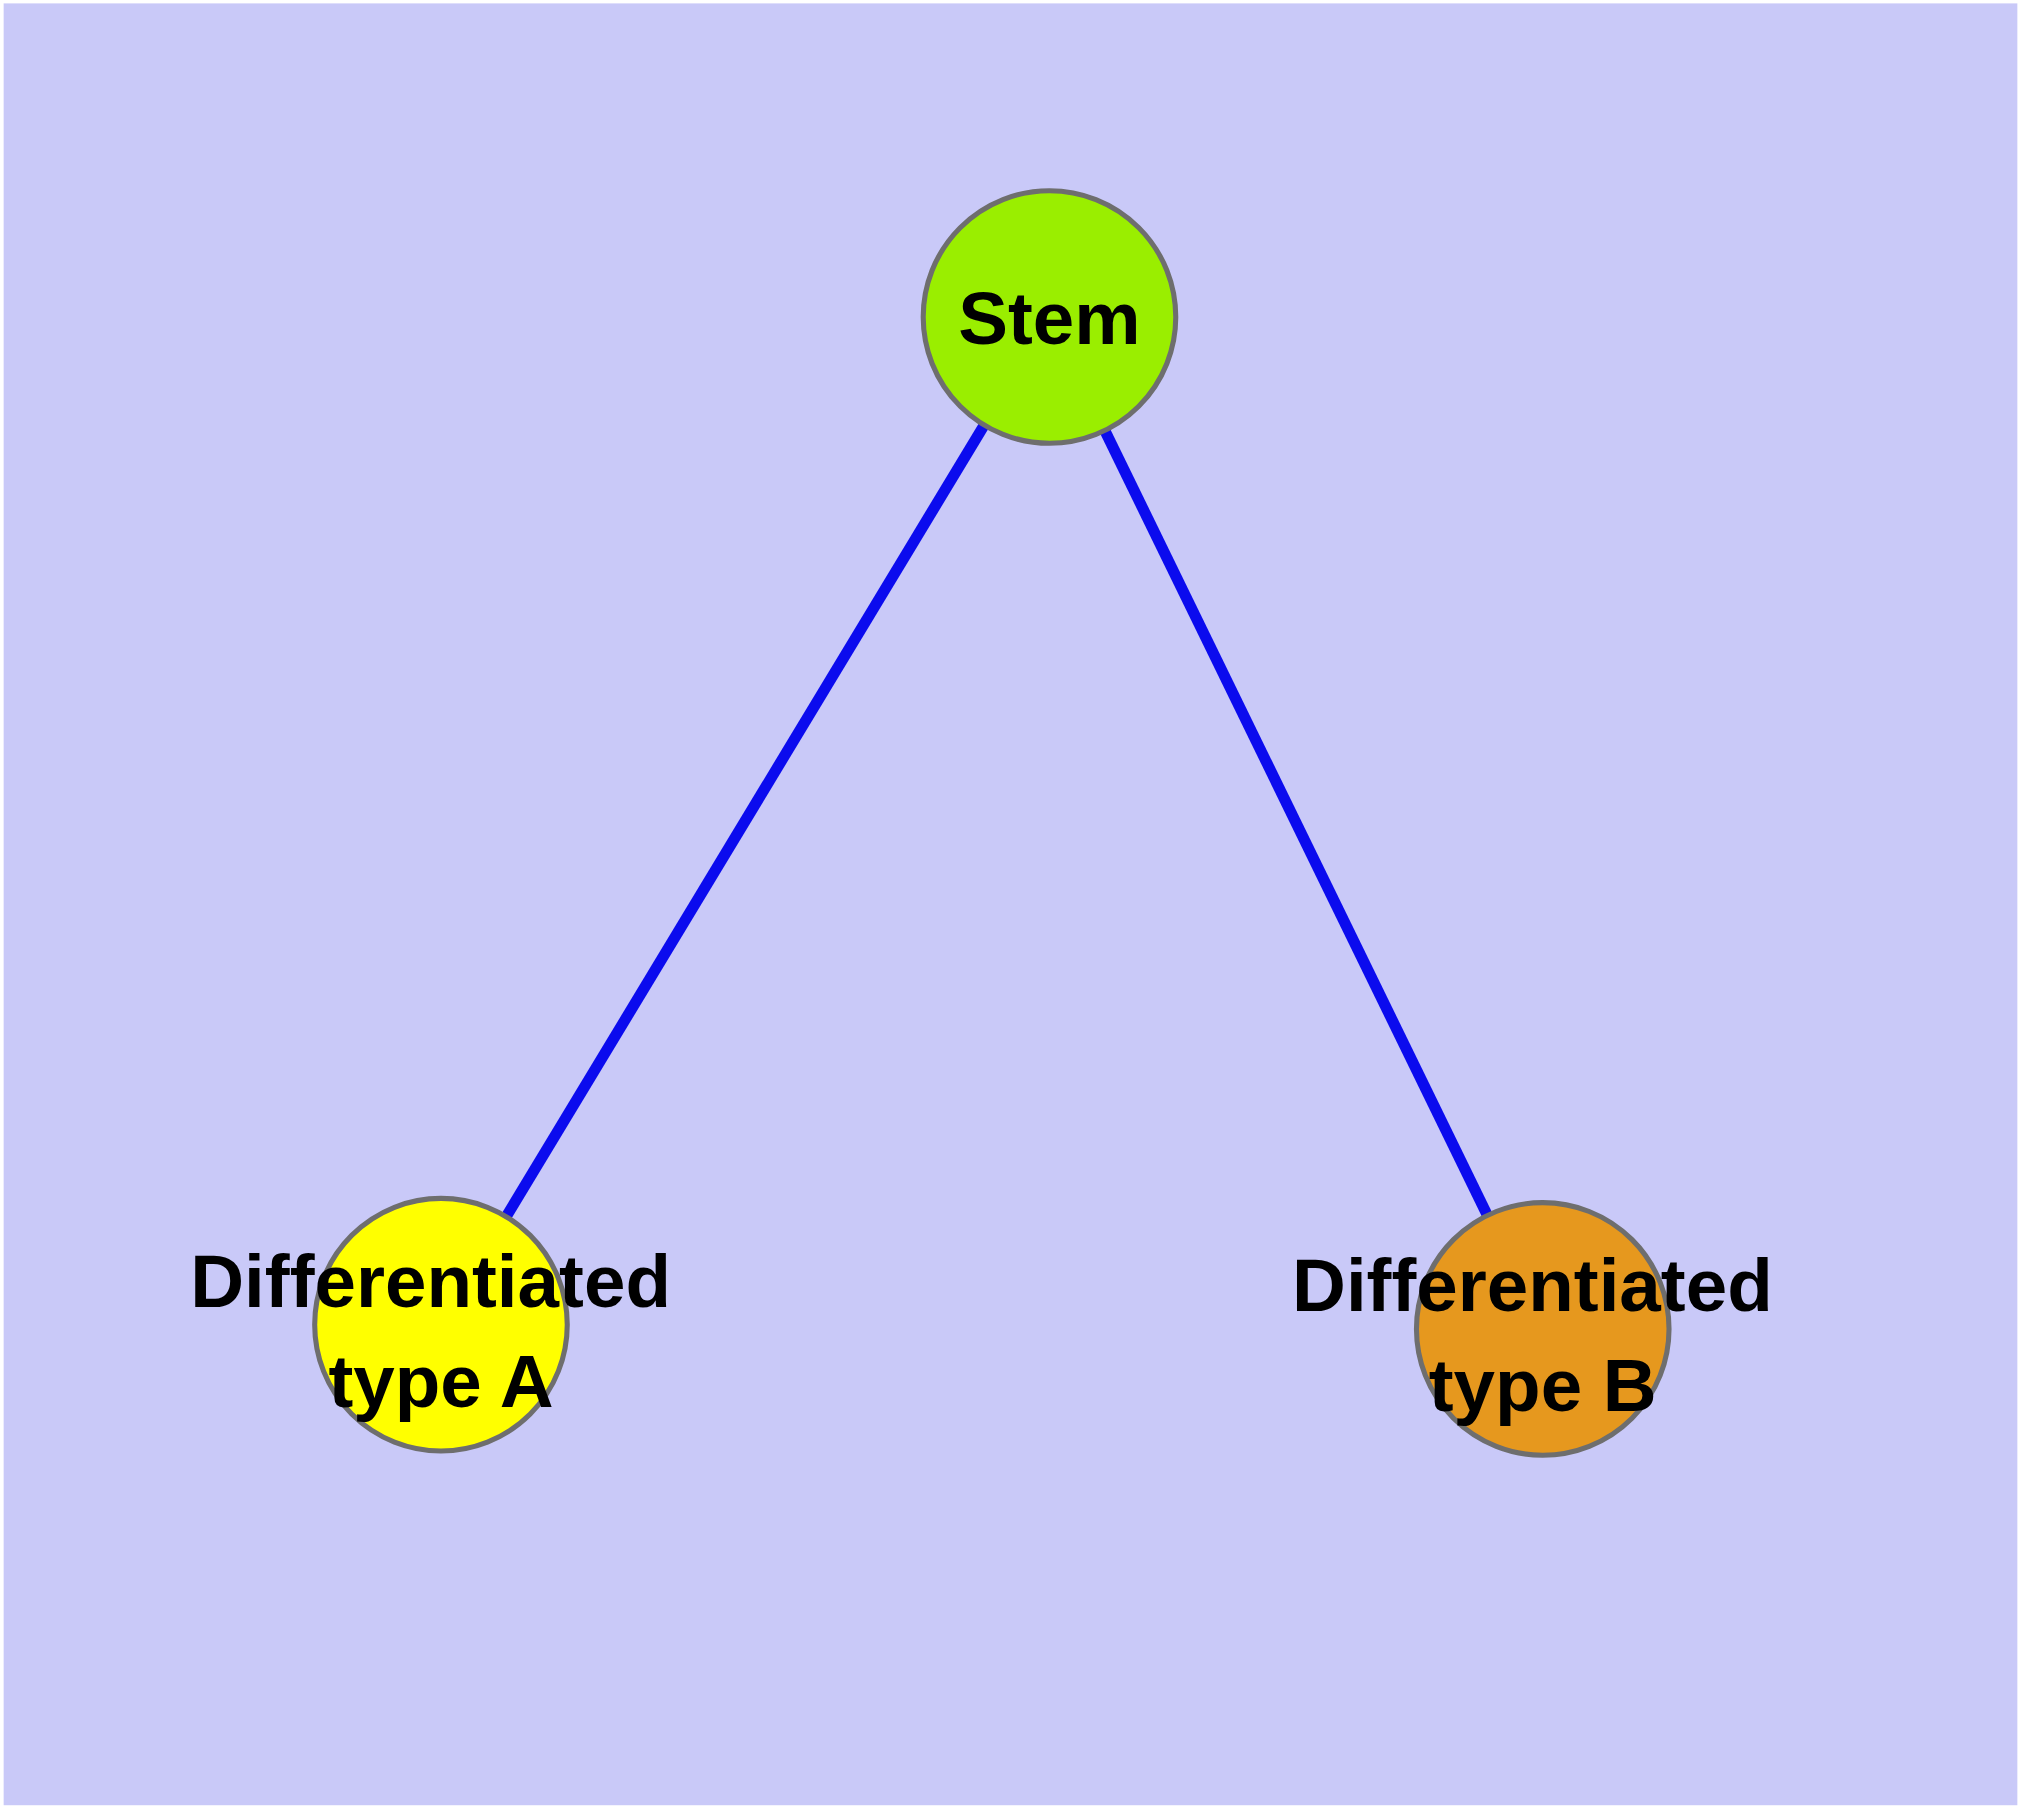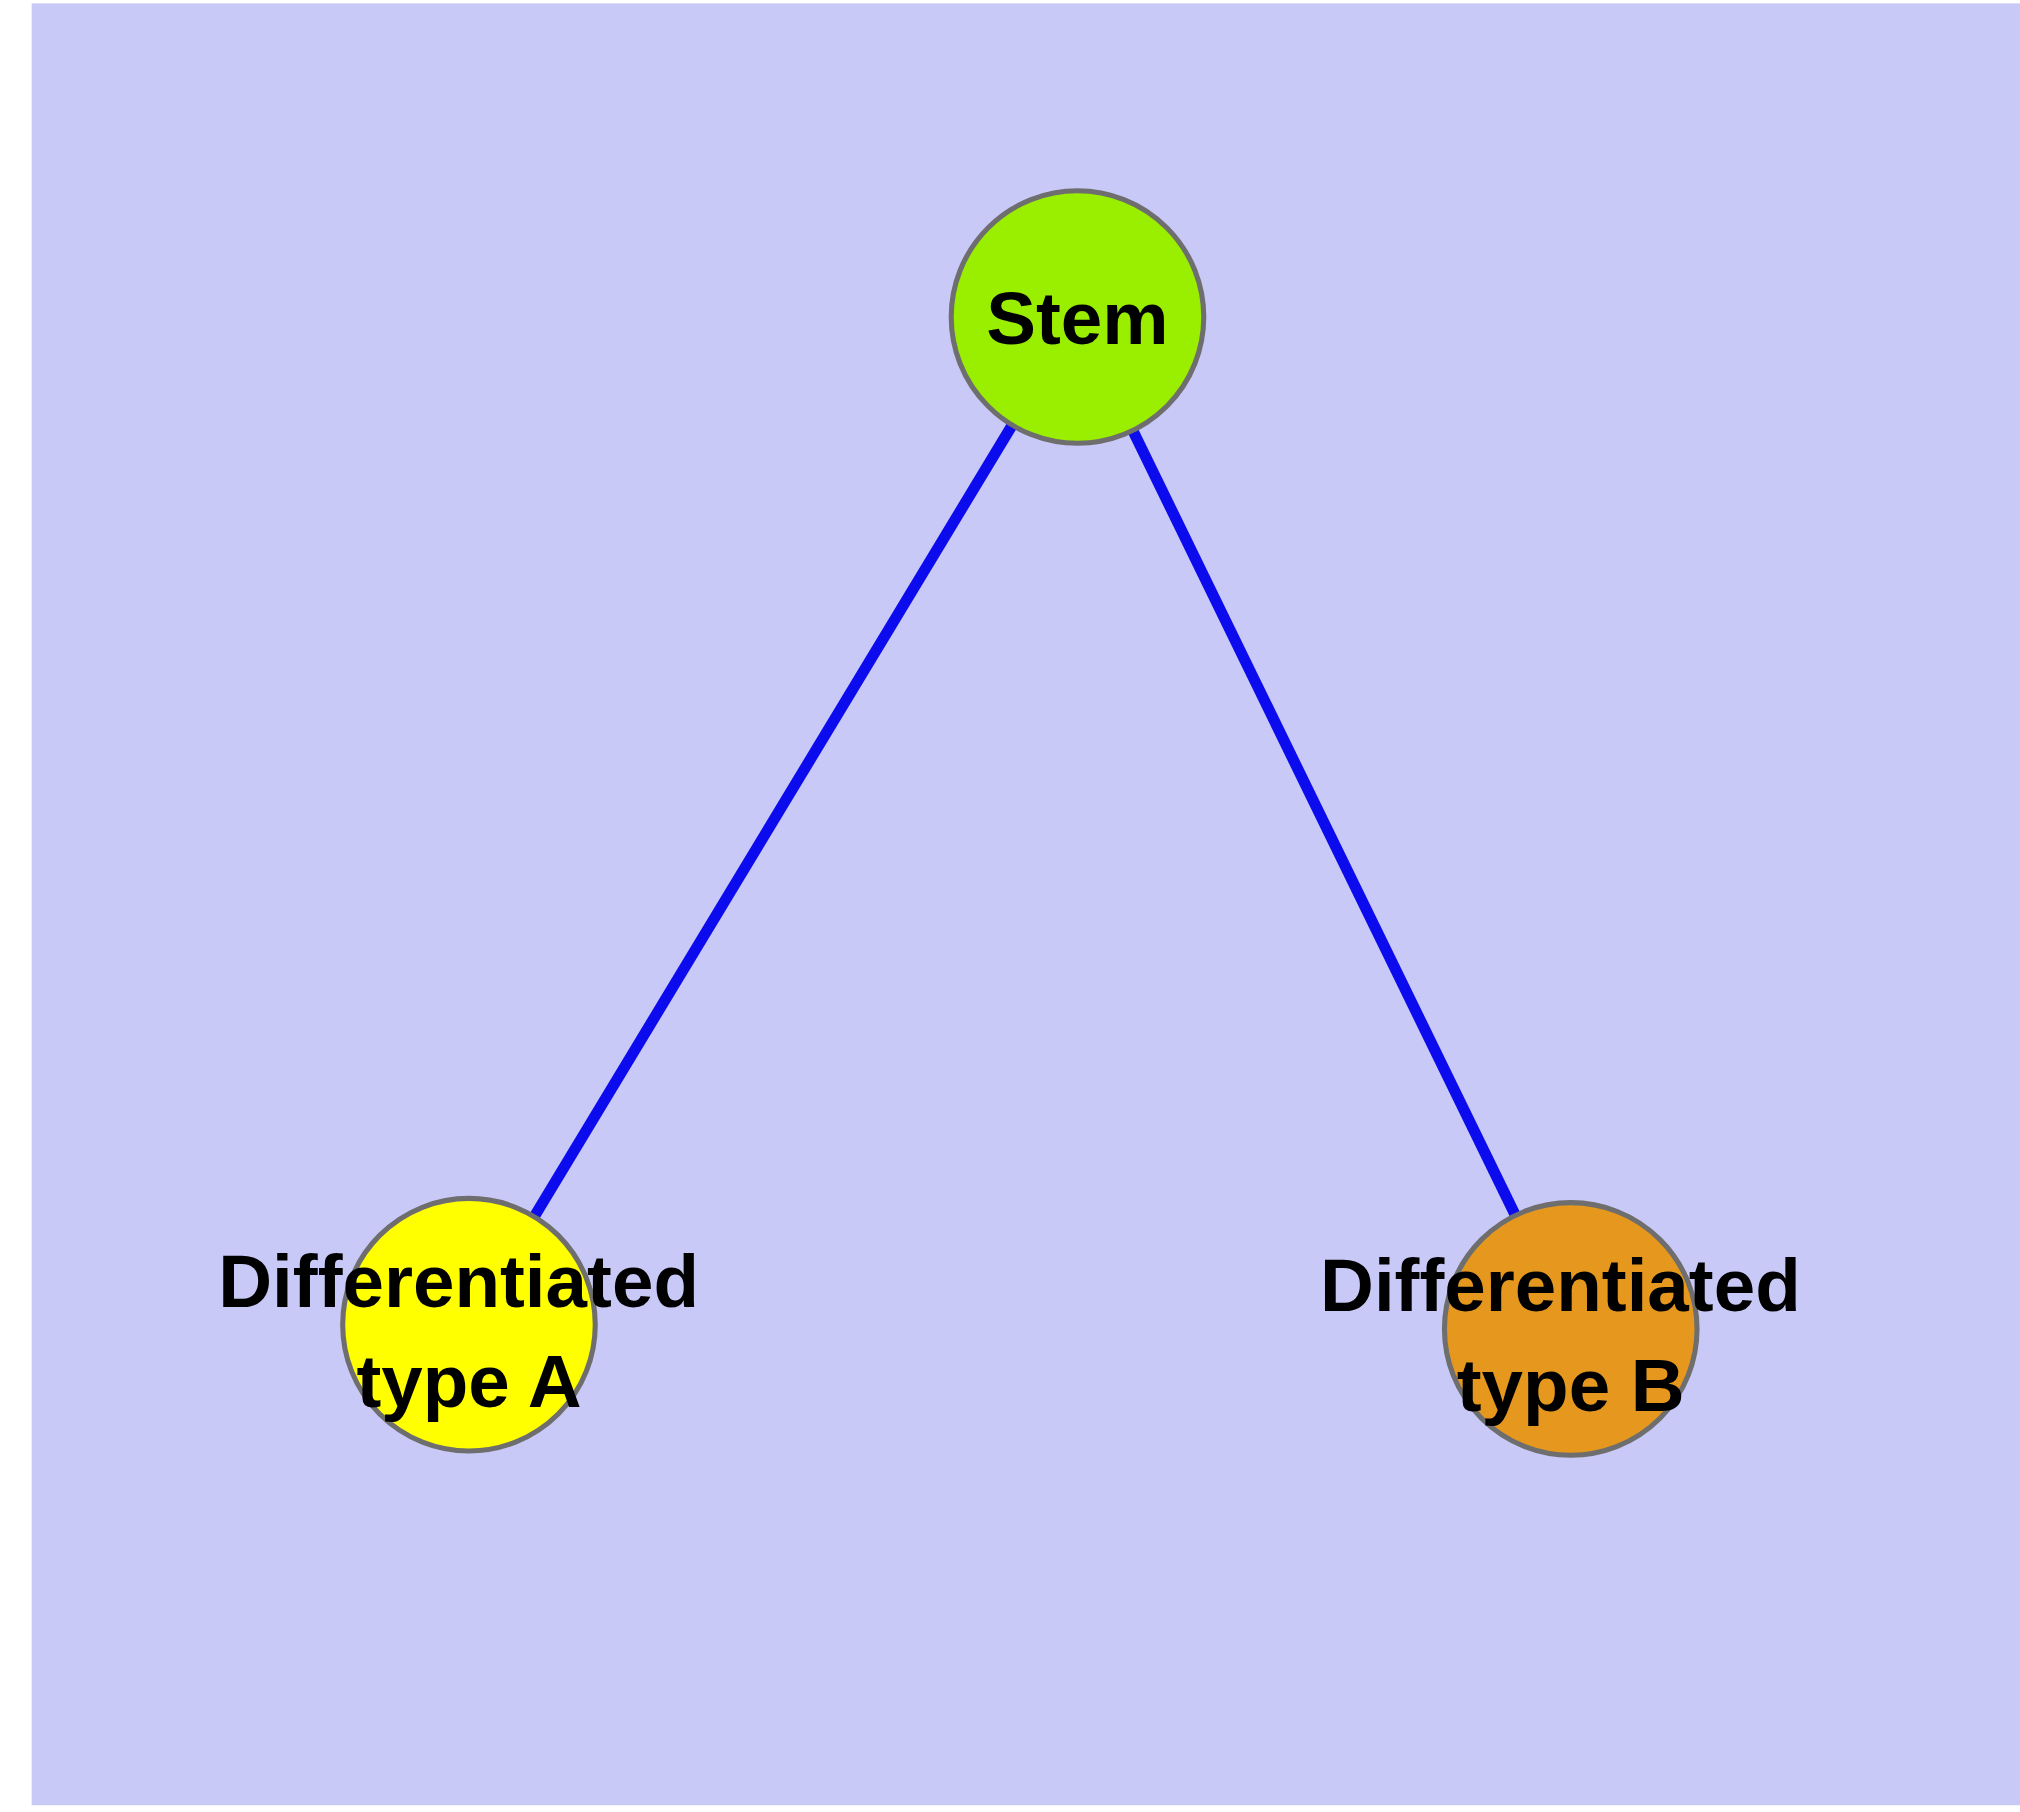--- a/index.html
+++ b/index.html
@@ -7,21 +7,20 @@
     padding: 0;
     background: #ffffff;
     width: 2021px;
     height: 1812px;
     overflow: hidden;
   }
   .stage {
     position: relative;
     width: 1731px;
     height: 1812px;
-    padding-left: 28px;
   }
   svg {
     display: block;
   }
   .node-label {
     font-family: "Liberation Sans", "DejaVu Sans", sans-serif;
     font-weight: bold;
     font-size: 88px;
     text-anchor: middle;
   }

